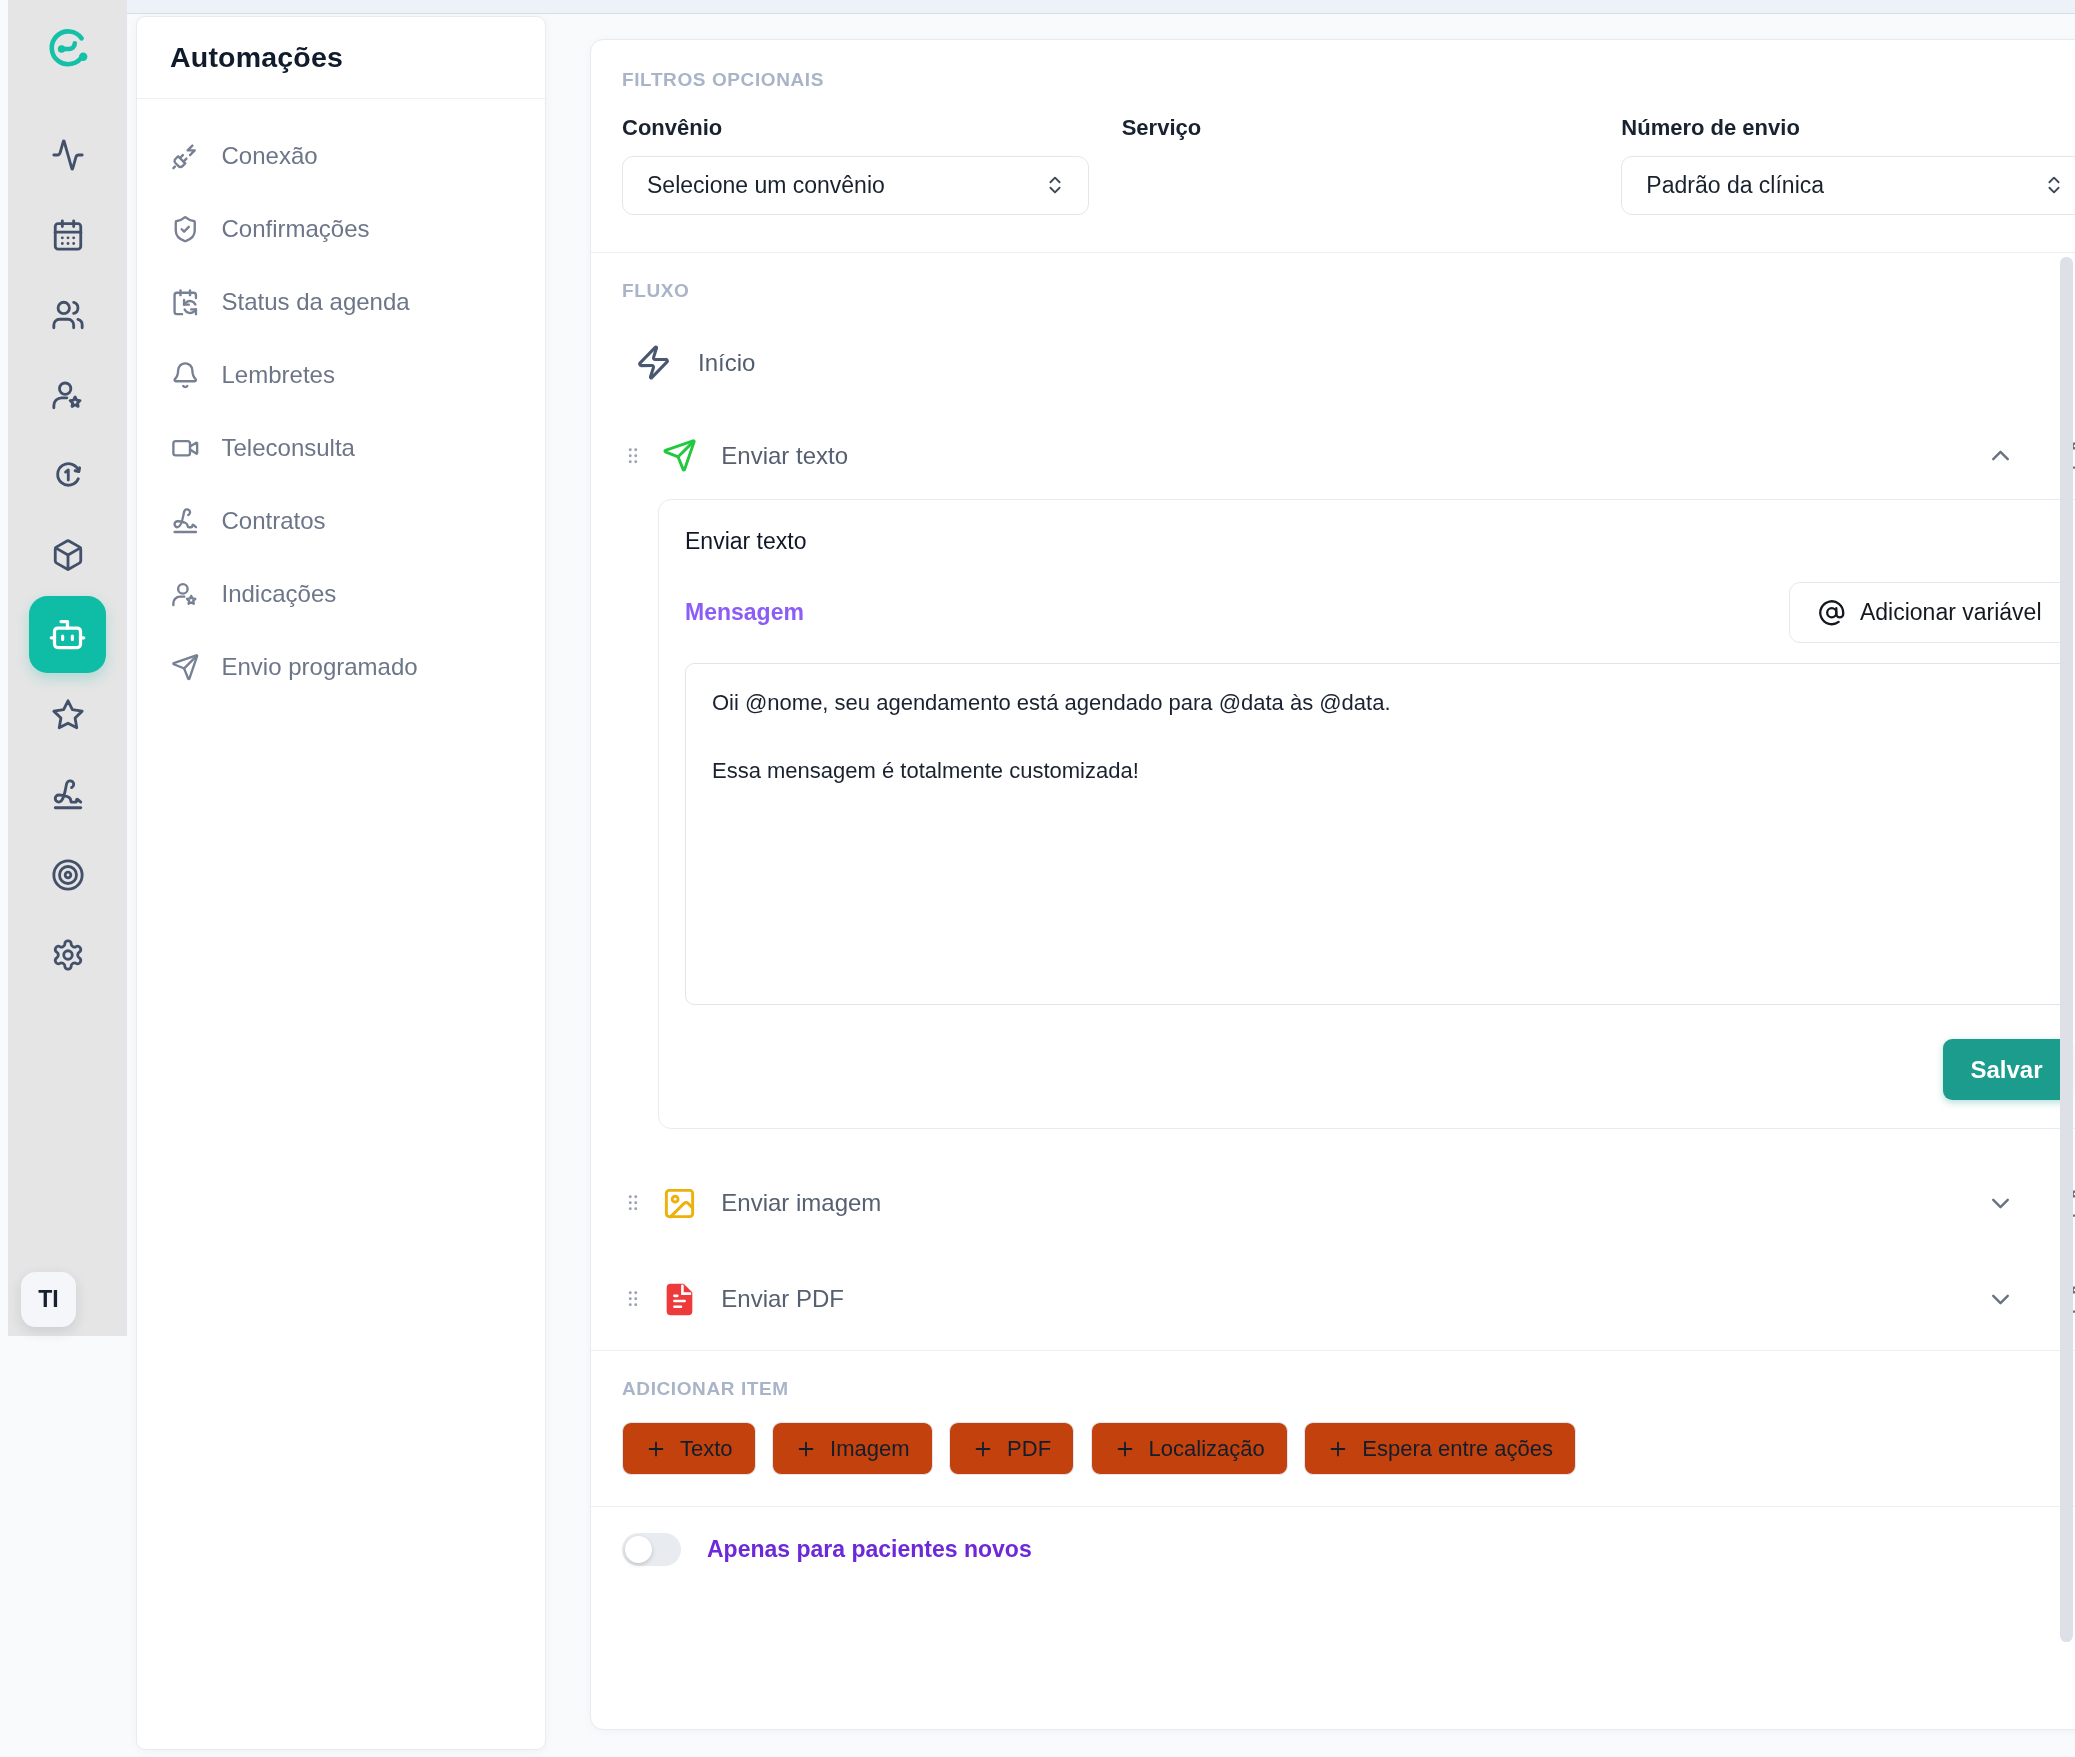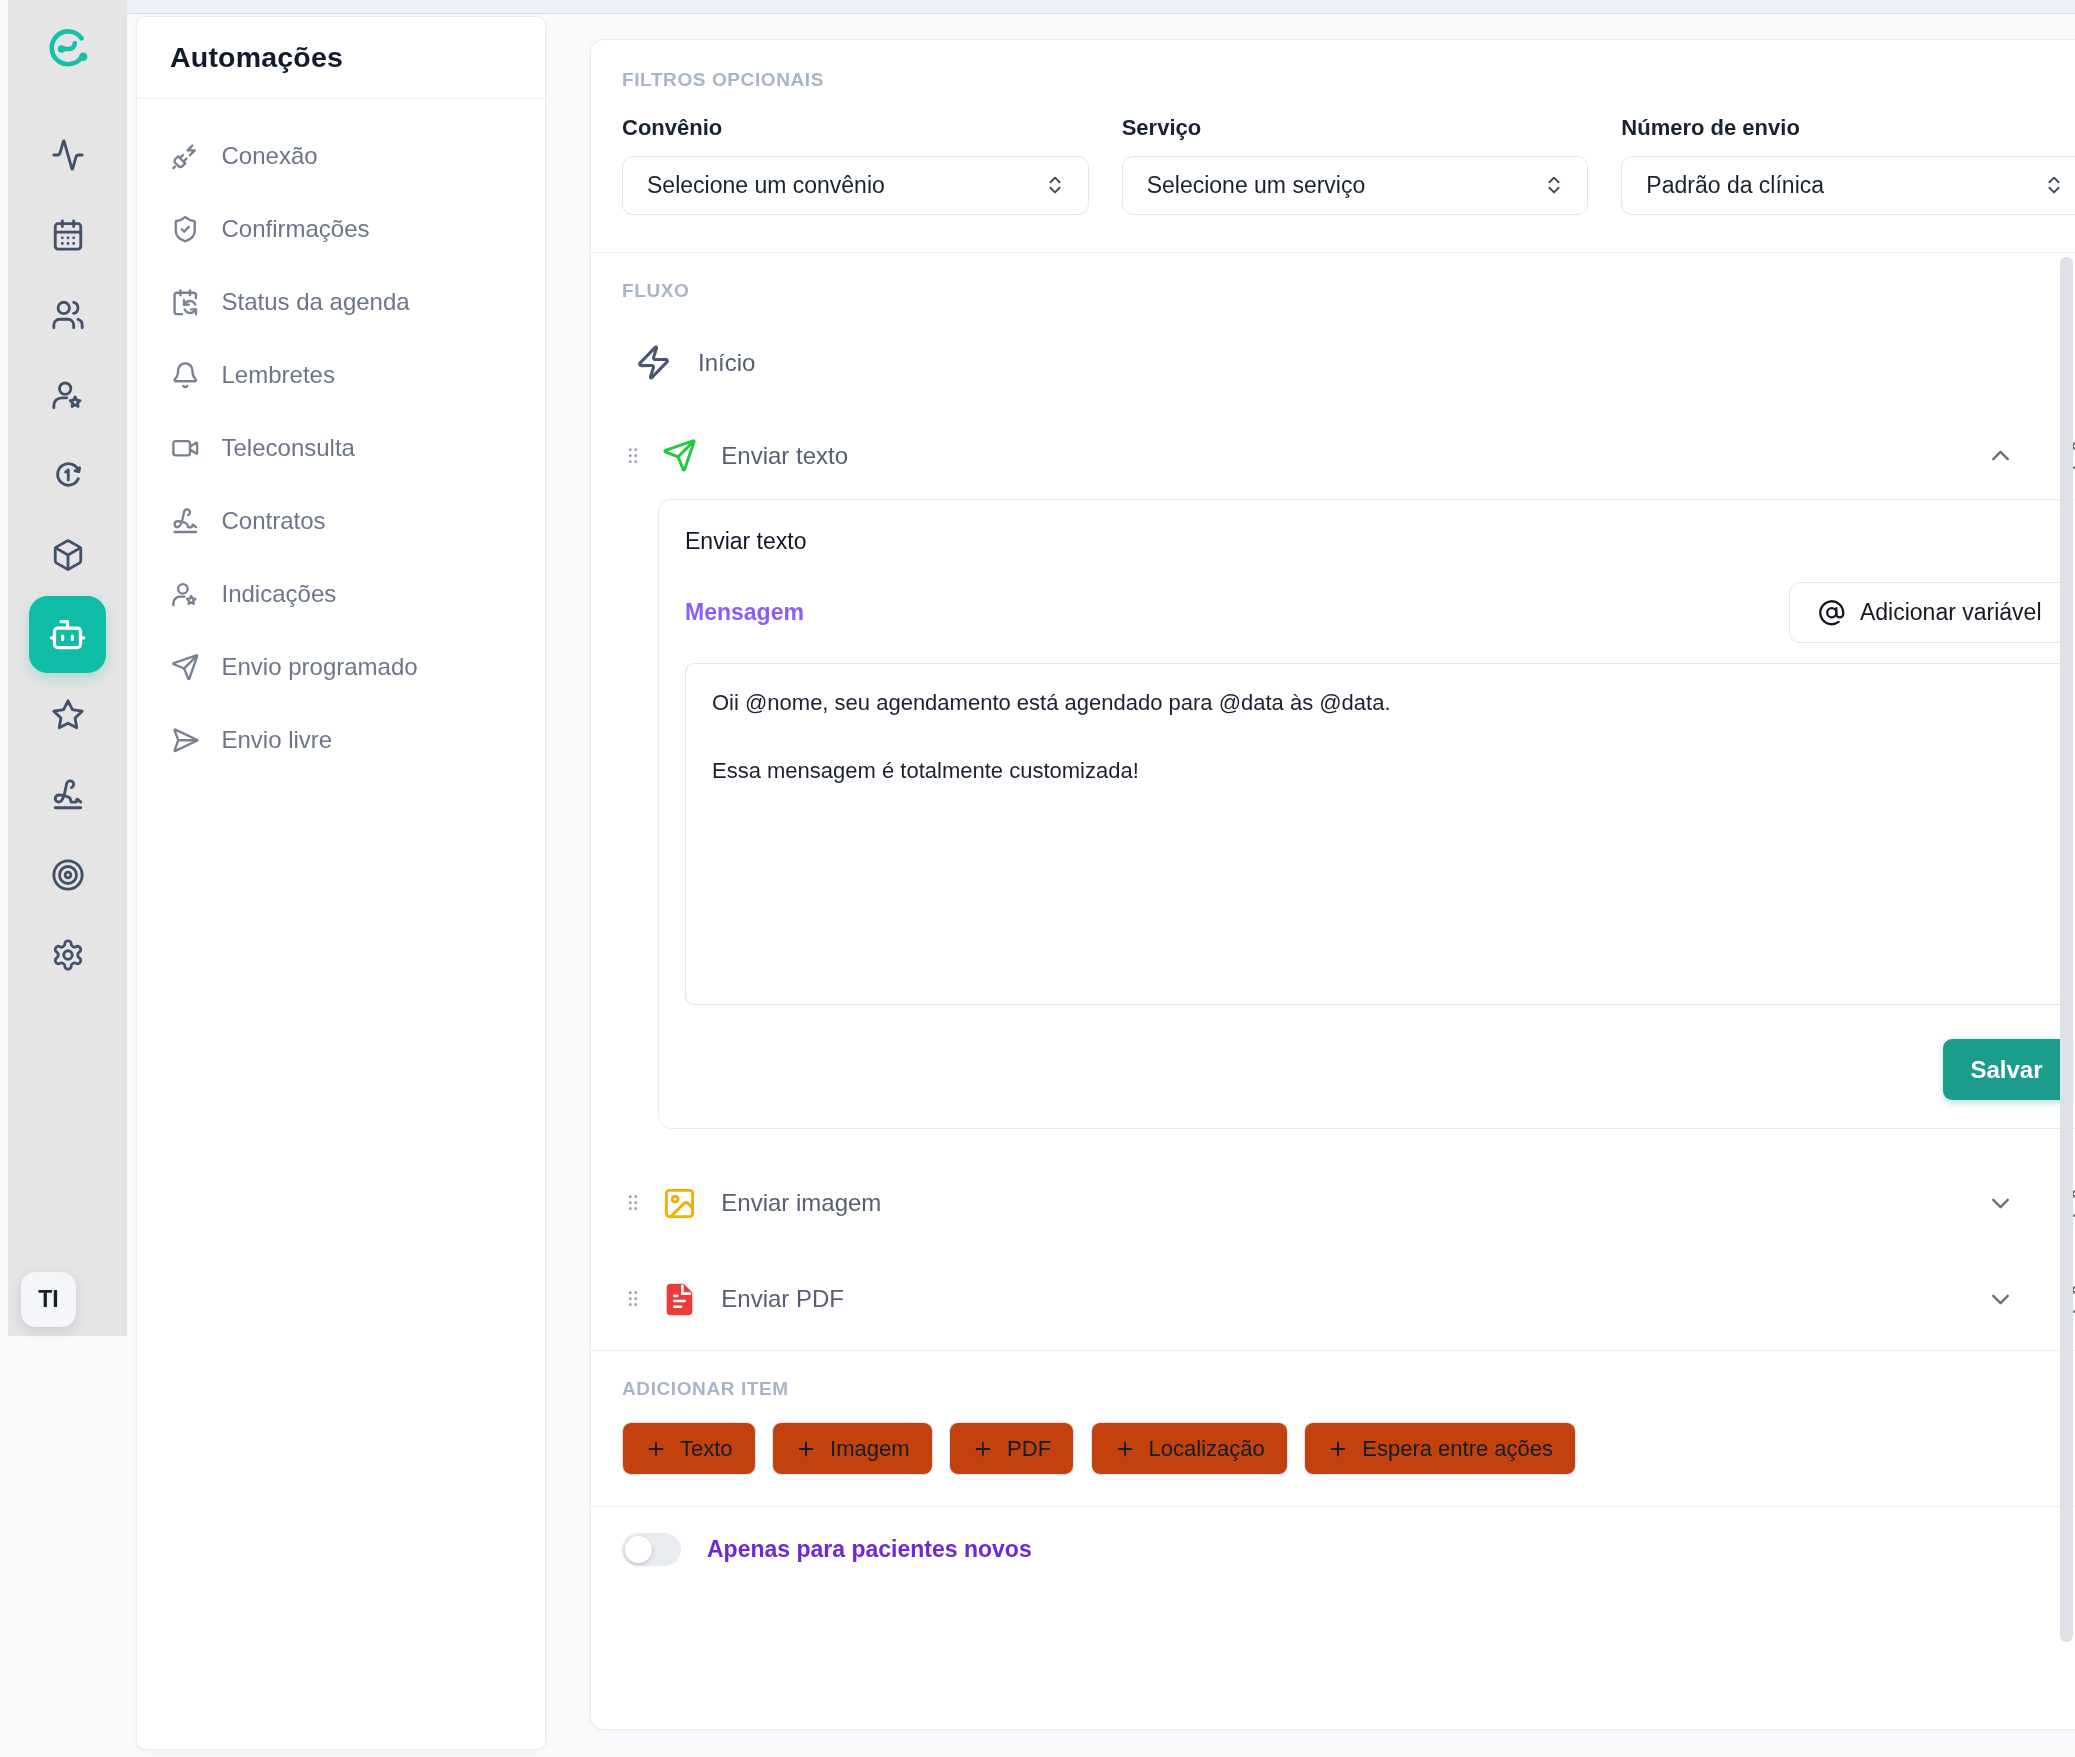--- a/index.html
+++ b/index.html
@@ -429,51 +429,39 @@
           <use href="#i-user-star"></use>
         </svg>
       <span class="lbl">Indicações</span>
       </li>
     <li class="side-item">
       <svg class="ic" viewBox="0 0 31 31" width="28.5" height="28.5">
           <use href="#i-send"></use>
         </svg>
       <span class="lbl">Envio programado</span>
       </li>
-    <li class="side-item">
-      <svg class="ic" viewBox="0 0 31 31" width="28.5" height="28.5">
-          <use href="#i-send-horizontal"></use>
-        </svg>
-      <span class="lbl">Envio livre</span>
-      </li>
   </ul>
 </section>
 
 <main class="card">
 
   <div class="sec-filters">
     <div class="sec-label">FILTROS OPCIONAIS</div>
     <div class="filter-row">
       <div class="field">
         <div class="field-label">Convênio</div>
         <div class="select">
           <span class="val">Selecione um convênio</span>
           <svg class="ic" viewBox="0 0 24 24" width="22" height="22">
               <use href="#i-chevrons-ud"></use>
             </svg>
         </div>
       </div>
       <div class="field">
         <div class="field-label">Serviço</div>
-        <div class="select">
-          <span class="val">Selecione um serviço</span>
-          <svg class="ic" viewBox="0 0 24 24" width="22" height="22">
-              <use href="#i-chevrons-ud"></use>
-            </svg>
-        </div>
       </div>
       <div class="field">
         <div class="field-label">Número de envio</div>
         <div class="select">
           <span class="val">Padrão da clínica</span>
           <svg class="ic" viewBox="0 0 24 24" width="22" height="22">
               <use href="#i-chevrons-ud"></use>
             </svg>
         </div>
       </div>

